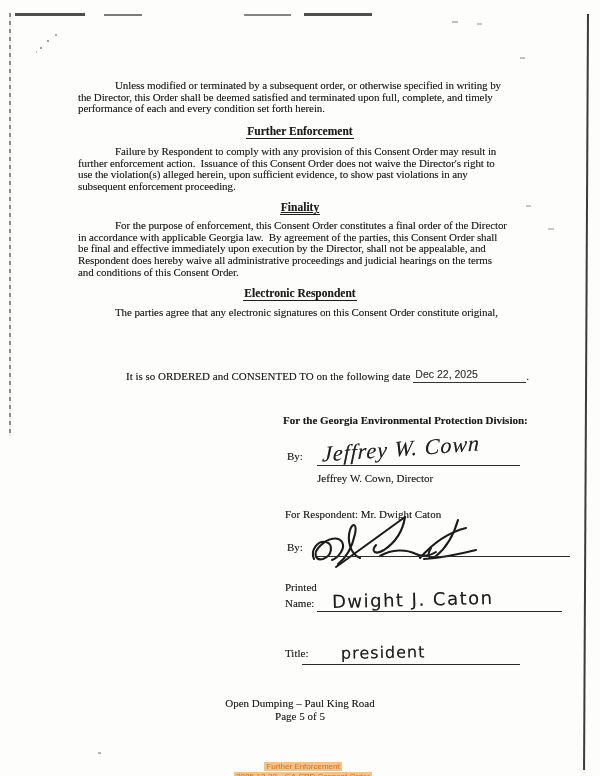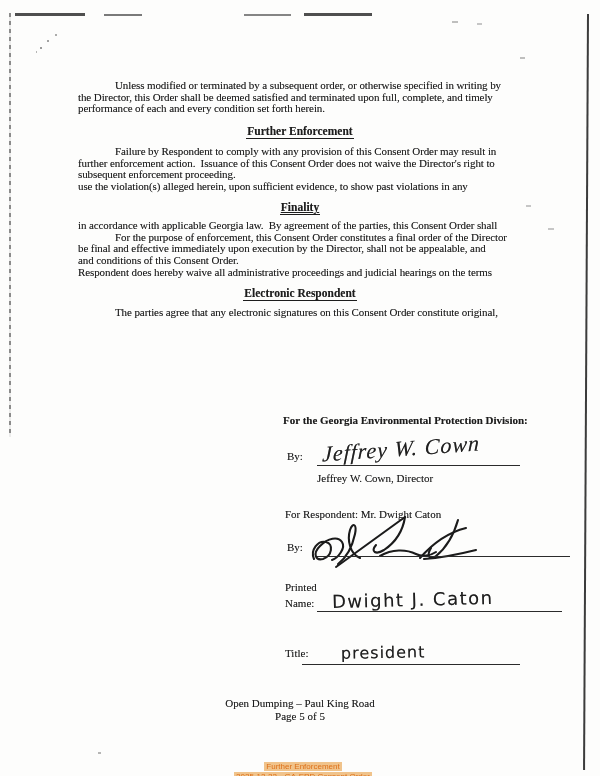--- a/index.html
+++ b/index.html
@@ -69,40 +69,43 @@
     <div class="bl ind">Unless modified or terminated by a subsequent order, or otherwise specified in writing by</div>
     <div class="bl">the Director, this Order shall be deemed satisfied and terminated upon full, complete, and timely</div>
     <div class="bl">performance of each and every condition set forth herein.</div>
   </div>
 
   <div class="hd" style="top:125px;"><span>Further Enforcement</span></div>
 
   <div class="para" style="top:146px;">
     <div class="bl ind">Failure by Respondent to comply with any provision of this Consent Order may result in</div>
     <div class="bl">further enforcement action.  Issuance of this Consent Order does not waive the Director's right to</div>
+    <div class="bl">use the violation(s) alleged herein, upon sufficient evidence, to show past violations in any</div>
     <div class="bl">subsequent enforcement proceeding.</div>
-    <div class="bl">use the violation(s) alleged herein, upon sufficient evidence, to show past violations in any</div>
   </div>
 
   <div class="hd" style="top:201px;text-decoration:underline;"><span>Finality</span></div>
 
   <div class="para" style="top:220px;">
+    <div class="bl ind">For the purpose of enforcement, this Consent Order constitutes a final order of the Director</div>
     <div class="bl">in accordance with applicable Georgia law.  By agreement of the parties, this Consent Order shall</div>
-    <div class="bl ind">For the purpose of enforcement, this Consent Order constitutes a final order of the Director</div>
     <div class="bl">be final and effective immediately upon execution by the Director, shall not be appealable, and</div>
+    <div class="bl">Respondent does hereby waive all administrative proceedings and judicial hearings on the terms</div>
     <div class="bl">and conditions of this Consent Order.</div>
-    <div class="bl">Respondent does hereby waive all administrative proceedings and judicial hearings on the terms</div>
   </div>
 
   <div class="hd" style="top:287px;"><span>Electronic Respondent</span></div>
 
   <div class="para" style="top:307px;">
     <div class="bl ind">The parties agree that any electronic signatures on this Consent Order constitute original,</div>
   </div>
 
+  <div class="abs" style="left:115px;top:358px;font-size:11px;white-space:pre;">
+    <span>It is so ORDERED and CONSENTED TO on the following date</span><span class="dateline"><span class="dateval">Dec 22, 2025</span></span><span>.</span>
+  </div>
 
   <div class="lbl" style="left:283px;top:414px;font-weight:bold;">For the Georgia Environmental Protection Division:</div>
   <div class="lbl" style="left:287px;top:450px;">By:</div>
   <div class="cursive" style="left:322px;top:436px;">Jeffrey W. Cown</div>
   <div class="rule" style="left:317px;top:465px;width:203px;"></div>
   <div class="lbl" style="left:317px;top:472px;">Jeffrey W. Cown, Director</div>
 
   <div class="lbl" style="left:285px;top:508px;text-align:center;">For Respondent: Mr. Dwight Caton</div>
   <div class="lbl" style="left:287px;top:541px;">By:</div>
   <svg class="abs" style="left:308px;top:512px;" width="175" height="58" viewBox="0 0 175 58">

